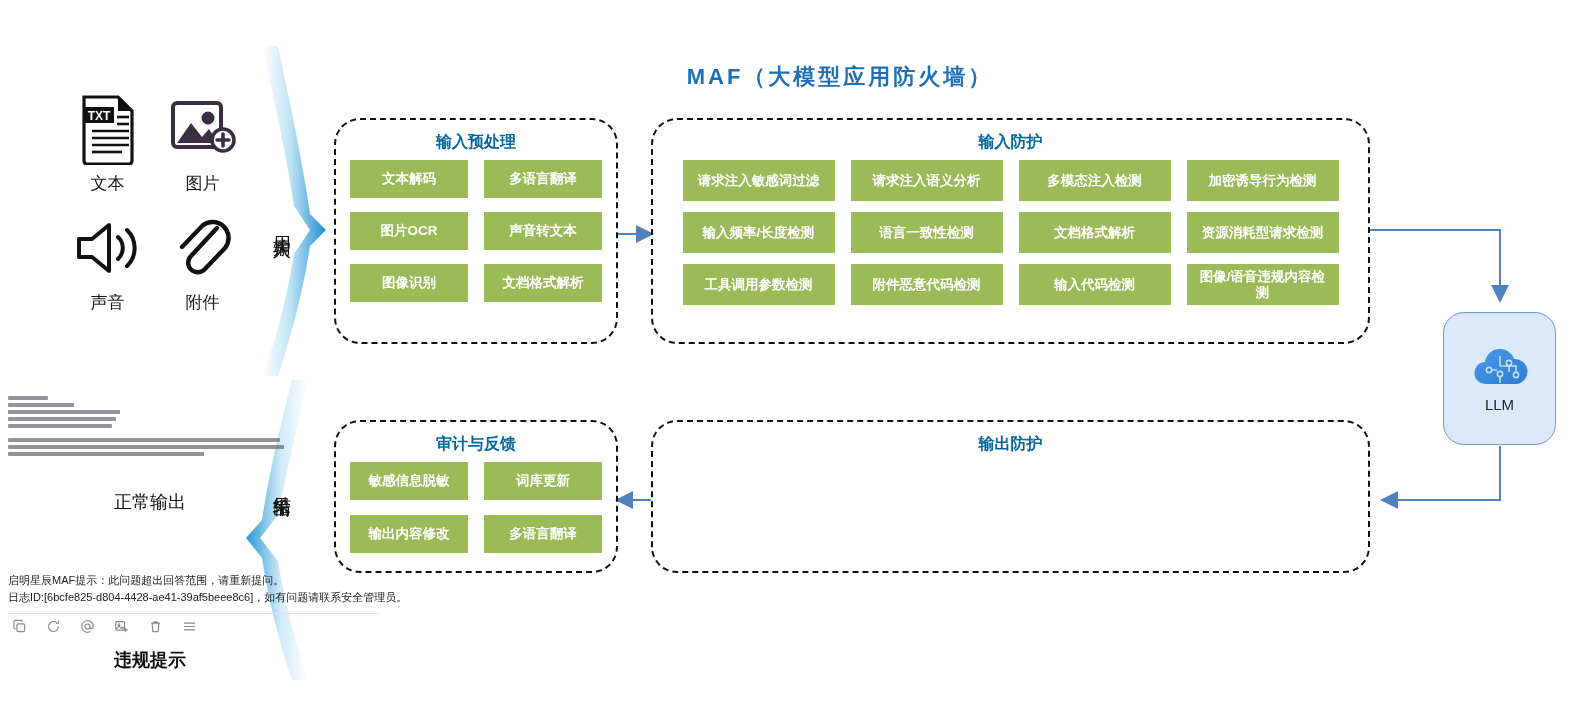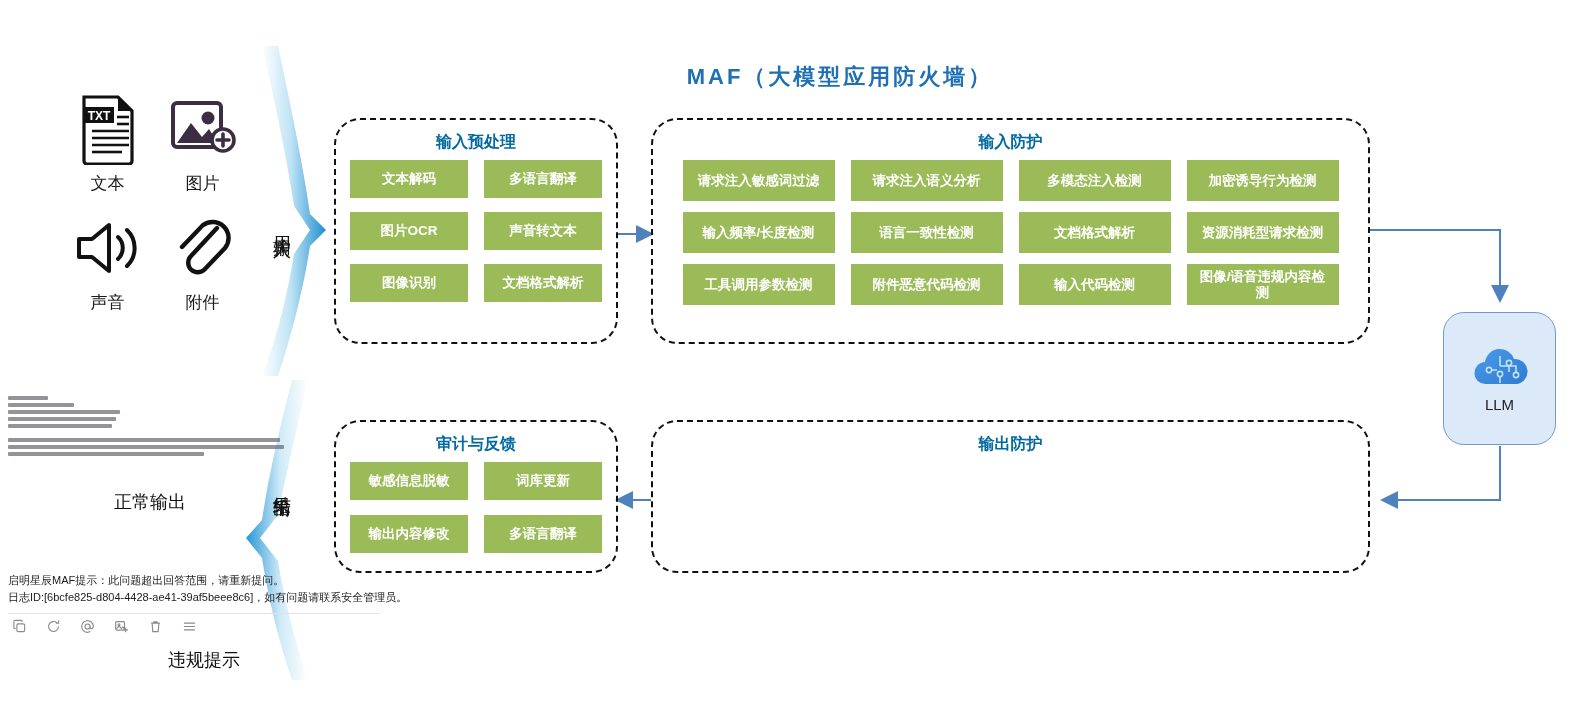--- a/index.html
+++ b/index.html
@@ -79,21 +79,21 @@
   .blur-line { background: #6a6a72; opacity: .72; border-radius: 1px; margin-bottom: 3px; }
   .out-caption { position: absolute; left: 60px; top: 490px; width: 180px;
                  text-align: center; font-size: 18px; color: #111; }
 
   
   .viol { position: absolute; left: 8px; top: 572px; width: 380px; }
   .viol-line { font-size: 11px; color: #222; line-height: 1.55; white-space: nowrap; }
   .viol-divider { height: 1px; background: #e2e2e6; margin: 7px 0 5px 0; width: 372px; }
   .viol-tools { display: flex; gap: 19px; padding-left: 4px; align-items: center; }
   .viol-caption { position: absolute; left: 60px; top: 648px; width: 180px;
-                  text-align: right; font-size: 18px; color: #111; }
+                  text-align: center; font-size: 18px; color: #111; font-weight: bold; }
 
   svg { display: block; }
   .conn { position: absolute; left: 0; top: 0; pointer-events: none; }
 </style>
 </head>
 <body>
 
 <div id="stage">
 
   <div class="maf-title">MAF（大模型应用防火墙）</div>

